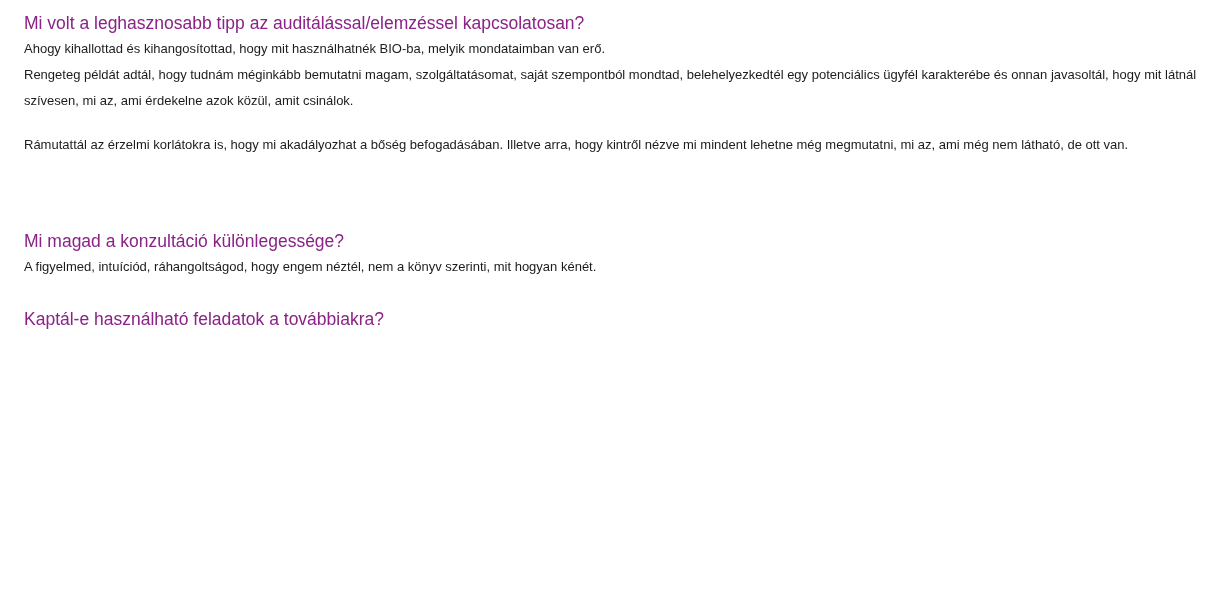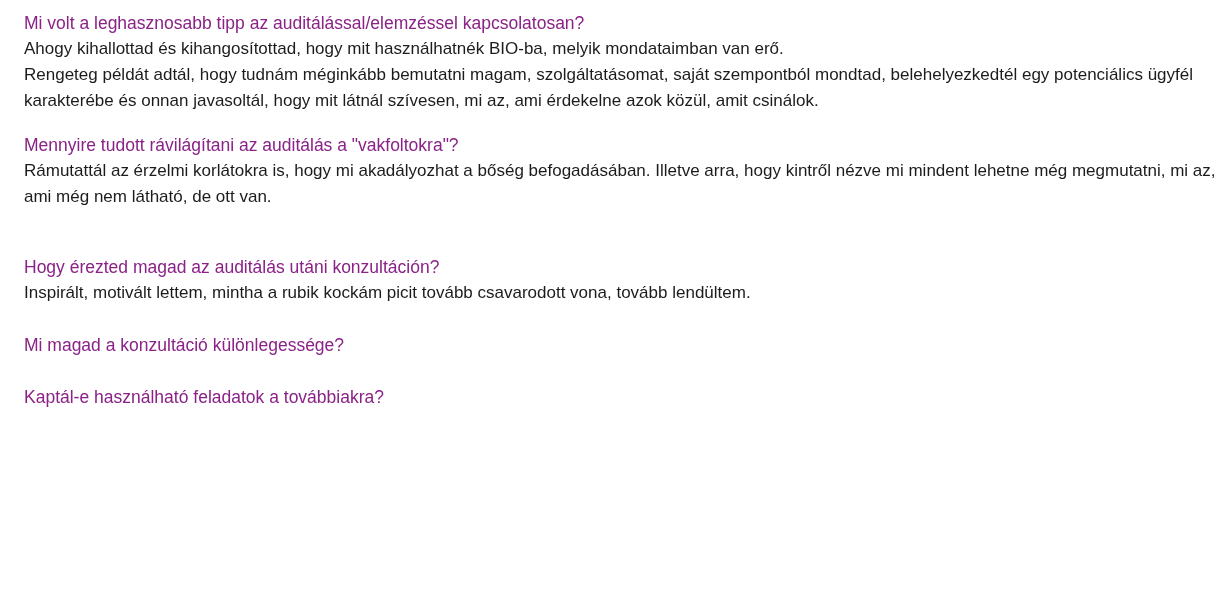--- a/index.html
+++ b/index.html
@@ -24,21 +24,21 @@
   }
   .question {
     color: #8a2287;
     font-size: 17.5px;
     line-height: 26px;
     margin: 0;
     white-space: pre-wrap;
   }
   .answer {
     color: #1c1c1c;
-    font-size: 17px;
+    font-size: 13px;
     line-height: 26px;
     margin: 0;
     white-space: pre-wrap;
   }
   .spacer-sm { height: 18px; }
   .spacer-md { height: 26px; }
   .spacer-lg { height: 44px; }
 </style>
 </head>
 <body>
@@ -46,33 +46,29 @@
 <div class="page">
 
   <div class="qa-block">
     <p class="question">Mi volt a leghasznosabb tipp az auditálással/elemzéssel kapcsolatosan?</p>
     <p class="answer">Ahogy kihallottad és kihangosítottad, hogy mit használhatnék BIO-ba, melyik mondataimban van erő.
 Rengeteg példát adtál, hogy tudnám méginkább bemutatni magam, szolgáltatásomat, saját szempontból mondtad, belehelyezkedtél egy potenciálics ügyfél karakterébe és onnan javasoltál, hogy mit látnál szívesen, mi az, ami érdekelne azok közül, amit csinálok.</p>
   </div>
   <div class="spacer-sm"></div>
 
   <div class="qa-block">
-    <p class="question">Mennyire tudott rávilágítani az auditálás a "vakfoltokra"?</p>
     <p class="answer">Rámutattál az érzelmi korlátokra is, hogy mi akadályozhat a bőség befogadásában. Illetve arra, hogy kintről nézve mi mindent lehetne még megmutatni, mi az, ami még nem látható, de ott van.</p>
   </div>
   <div class="spacer-lg"></div>
 
-  <div class="qa-block">
-    <p class="question">Hogy érezted magad az auditálás utáni konzultáción?</p>
-    <p class="answer">Inspirált, motivált lettem, mintha a rubik kockám picit tovább csavarodott vona, tovább lendültem.</p>
-  </div>
   <div class="spacer-md"></div>
 
   <div class="qa-block">
     <p class="question">Mi magad a konzultáció különlegessége?</p>
+    <p class="answer">A figyelmed, intuíciód, ráhangoltságod, hogy engem néztél, nem a könyv szerinti, mit hogyan kénét.</p>
   </div>
   <div class="spacer-md"></div>
 
   <div class="qa-block">
     <p class="question">Kaptál-e használható feladatok a továbbiakra?</p>
   </div>
   <div class="spacer-md"></div>
 
   <div class="qa-block">
   </div>

